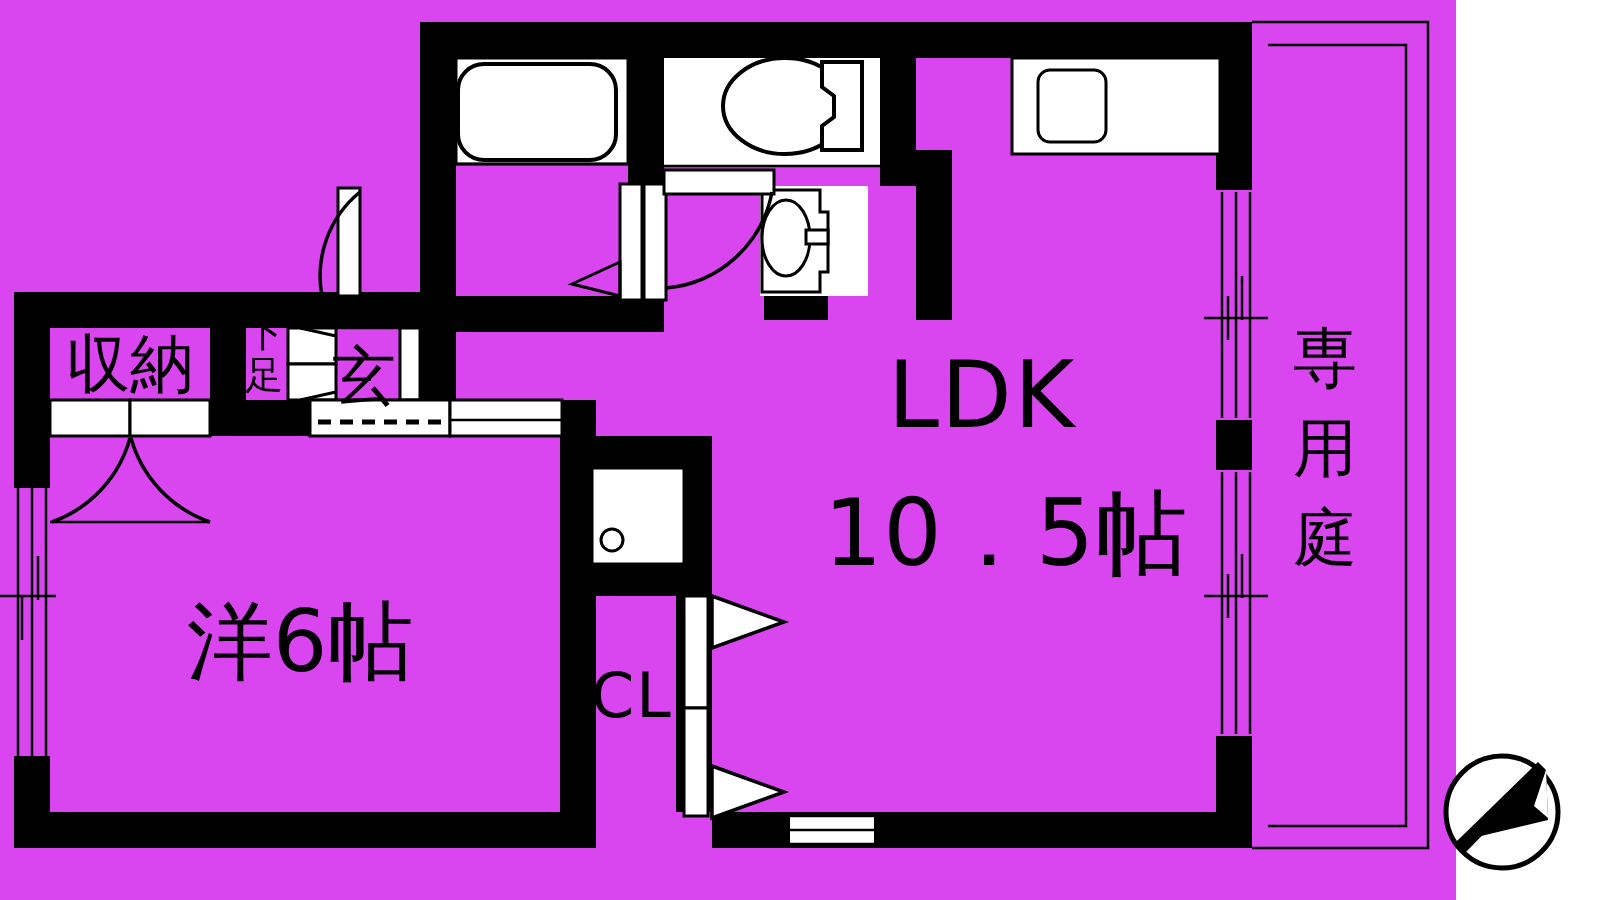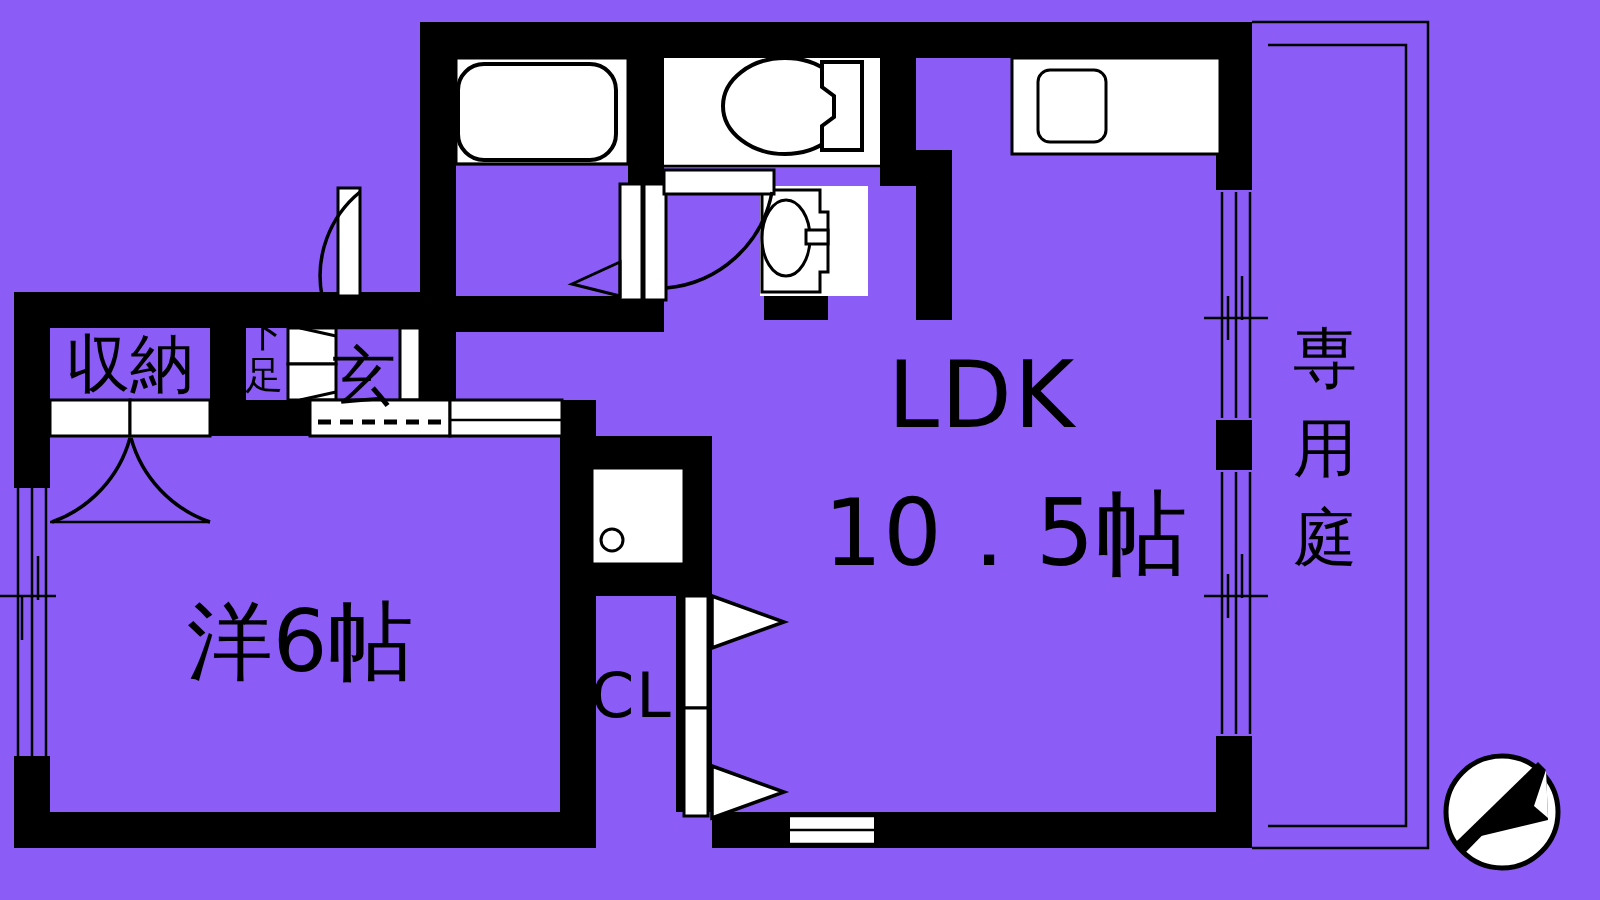--- a/index.html
+++ b/index.html
@@ -8,23 +8,23 @@
     background: #ffffff;
   }
   body {
     width: 1600px;
     height: 900px;
     overflow: hidden;
     font-family: "Liberation Sans", sans-serif;
   }
   #plan-root {
     position: relative;
-    width: 1600px;
+    width: 1456px;
     height: 900px;
-    background: #8b5cf6;
+    background: #d946ef;
   }
   svg#floorplan {
     display: block;
     width: 1600px;
     height: 900px;
   }
   .wall      { fill: #000000; }
   .thinline  { fill: none; stroke: #000000; stroke-width: 3; }
   .hairline  { fill: none; stroke: #000000; stroke-width: 2.5; }
   .fixture   { fill: #ffffff; stroke: #000000; stroke-width: 4; }

